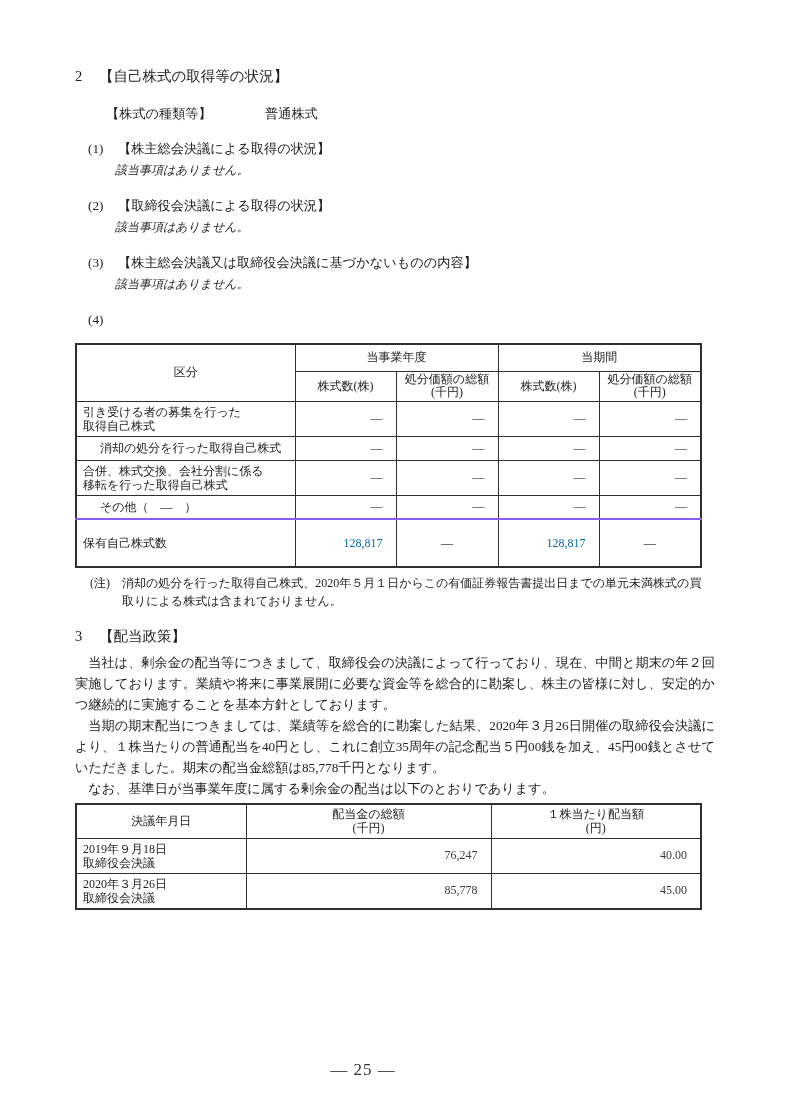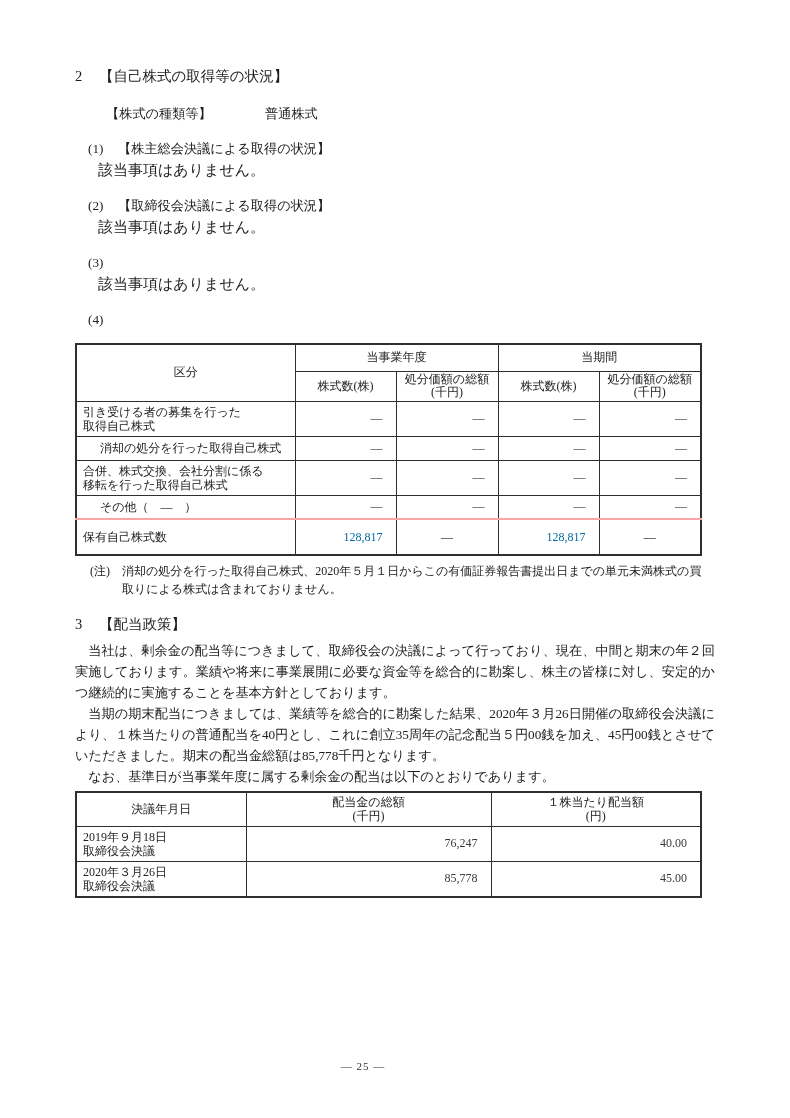--- a/index.html
+++ b/index.html
@@ -19,57 +19,57 @@
 
   
   .share-type { margin:18px 0 0 25px; font-size:13.2px; line-height:20px; display:flex; }
   .share-type .lbl { width:165px; }
 
   
   .item { margin-top:14px; }
   .item:first-of-type { margin-top:22px; }
   .item .head { display:flex; font-size:13.2px; line-height:21px; margin-left:13px; }
   .item .head .no { width:30px; }
-  .item .body { margin-left:23px; font-size:15px; line-height:21px; margin-top:1px; }
+  .item .body { margin-left:40px; font-size:12px; line-height:21px; margin-top:1px;font-style:italic; }
 
   
   table { border-collapse:collapse; table-layout:fixed; margin-top:13px; }
   .t1 { width:627px; }
   .t2 { width:627px; margin-top:4px; }
   td { border:1px solid #2f2f2f; font-size:12px; color:#222; }
   .t1, .t2 { border:2px solid #2f2f2f; }
   .pre { white-space:pre-line;margin-left:15px; }
   .ctr { text-align:center; vertical-align:middle; }
   .lbl { text-align:left; vertical-align:middle; padding:3px 6px; line-height:14px; }
   .val { text-align:right; vertical-align:middle; padding-right:13px; color:#3a3a3a; }
   .t1 .grp { height:27px; }
   .t1 .sub td { height:30px; line-height:13px; }
   .t1 .r td { height:28px; }
   .t1 .r-single td { height:24px;padding-left:23px; }
-  .t1 .total td { height:36px; border-top:2px solid #fca5a5; }
+  .t1 .total td { height:48px; border-top:2px solid #8b5cf6; }
   .t1 .total .val { color:#0369a1; }
   .corner { vertical-align:middle; text-align:center; }
 
   .t2 .head td { height:34px; line-height:14px; }
   .t2 .r td { height:33px; }
 
   
   .note { margin-top:6px; display:flex; font-size:12px; line-height:18px; margin-left:15px; width:615px; }
   .note .no { width:32px; flex:none; }
   .note .txt { flex:1; }
 
   
   .sec3 { margin-top:16px; }
   .para { font-size:13.2px; line-height:21px; text-indent:1em; text-align:justify; }
   .para:first-of-type { margin-top:6px; }
 
   
   .pageno {
     position:absolute; top:1060px; left:0; width:726px;
-    text-align:center; font-size:11px; color:#333;
+    text-align:center; font-size:17px; color:#333;
     letter-spacing:1px;
   }
 </style>
 </head>
 <body>
 
 <div class="content">
 
   <div class="sec-title">
     <span class="num">2</span>
@@ -93,20 +93,21 @@
     <div class="head">
       <span class="no">(2)</span>
       <span>【取締役会決議による取得の状況】</span>
     </div>
     <div class="body">該当事項はありません。</div>
   </div>
 
   <div class="item">
     <div class="head">
       <span class="no">(3)</span>
+      <span>【株主総会決議又は取締役会決議に基づかないものの内容】</span>
     </div>
     <div class="body">該当事項はありません。</div>
   </div>
 
   <div class="item">
     <div class="head">
       <span class="no">(4)</span>
     </div>
   </div>
 

